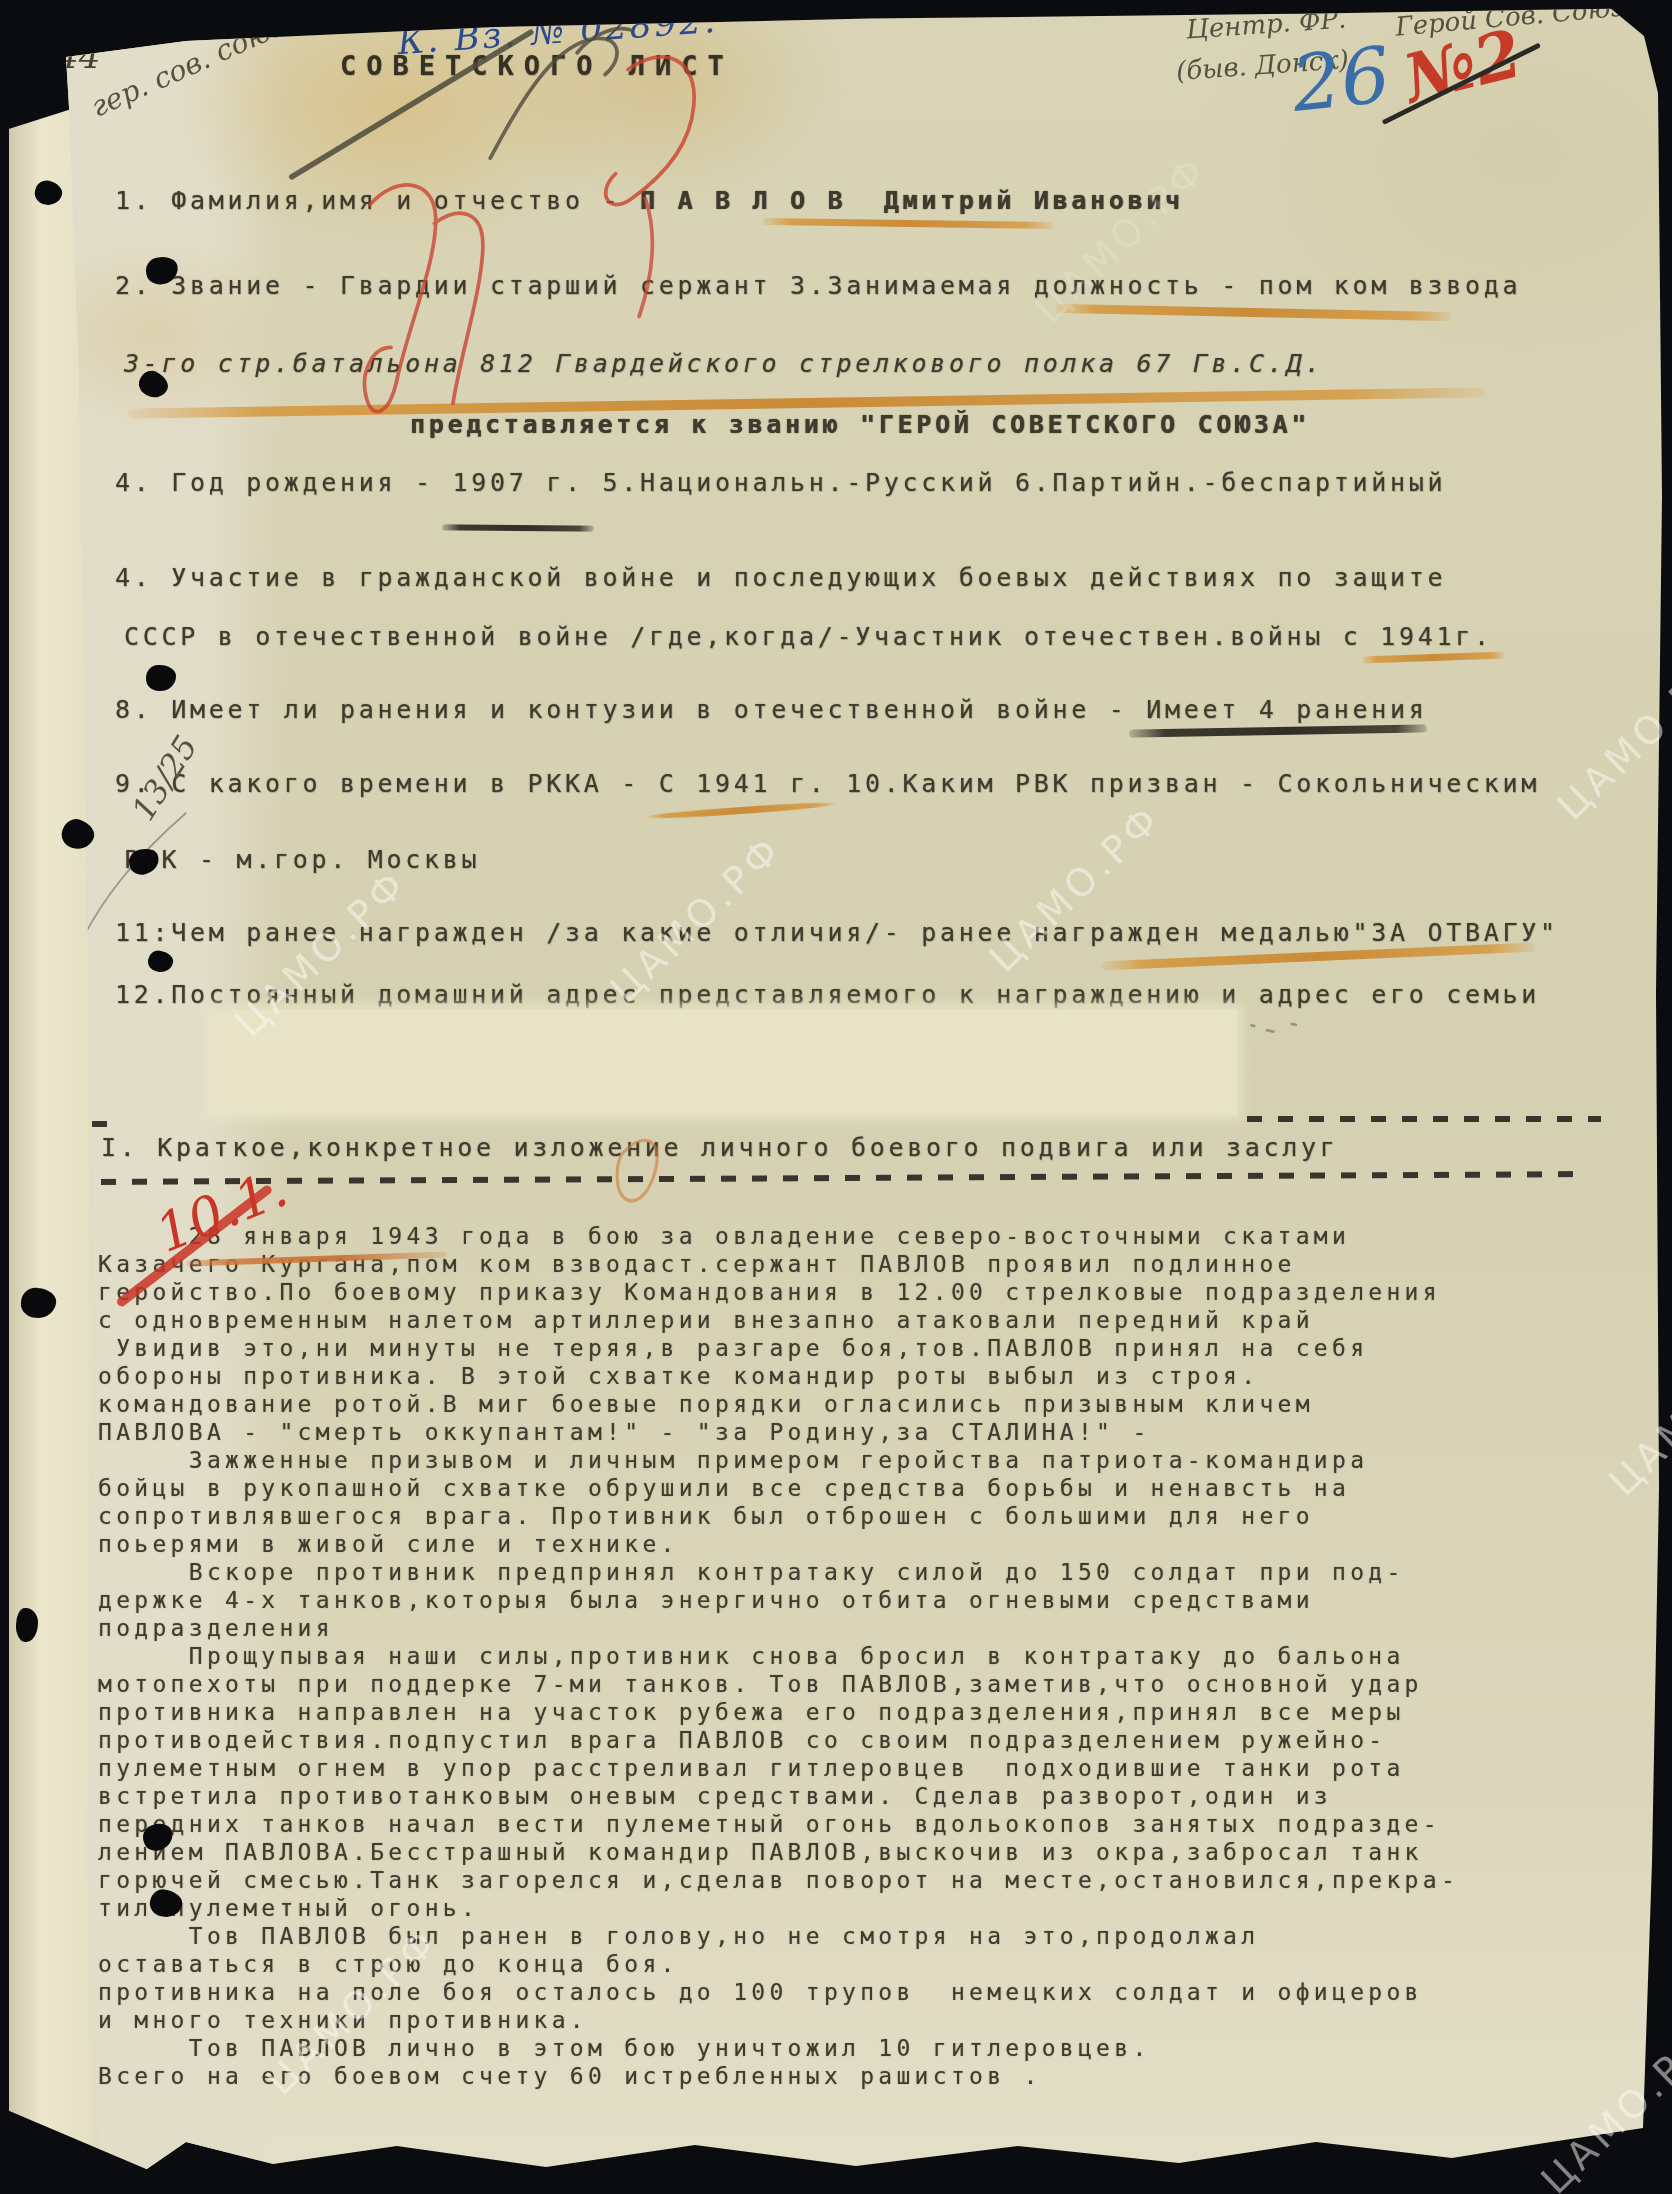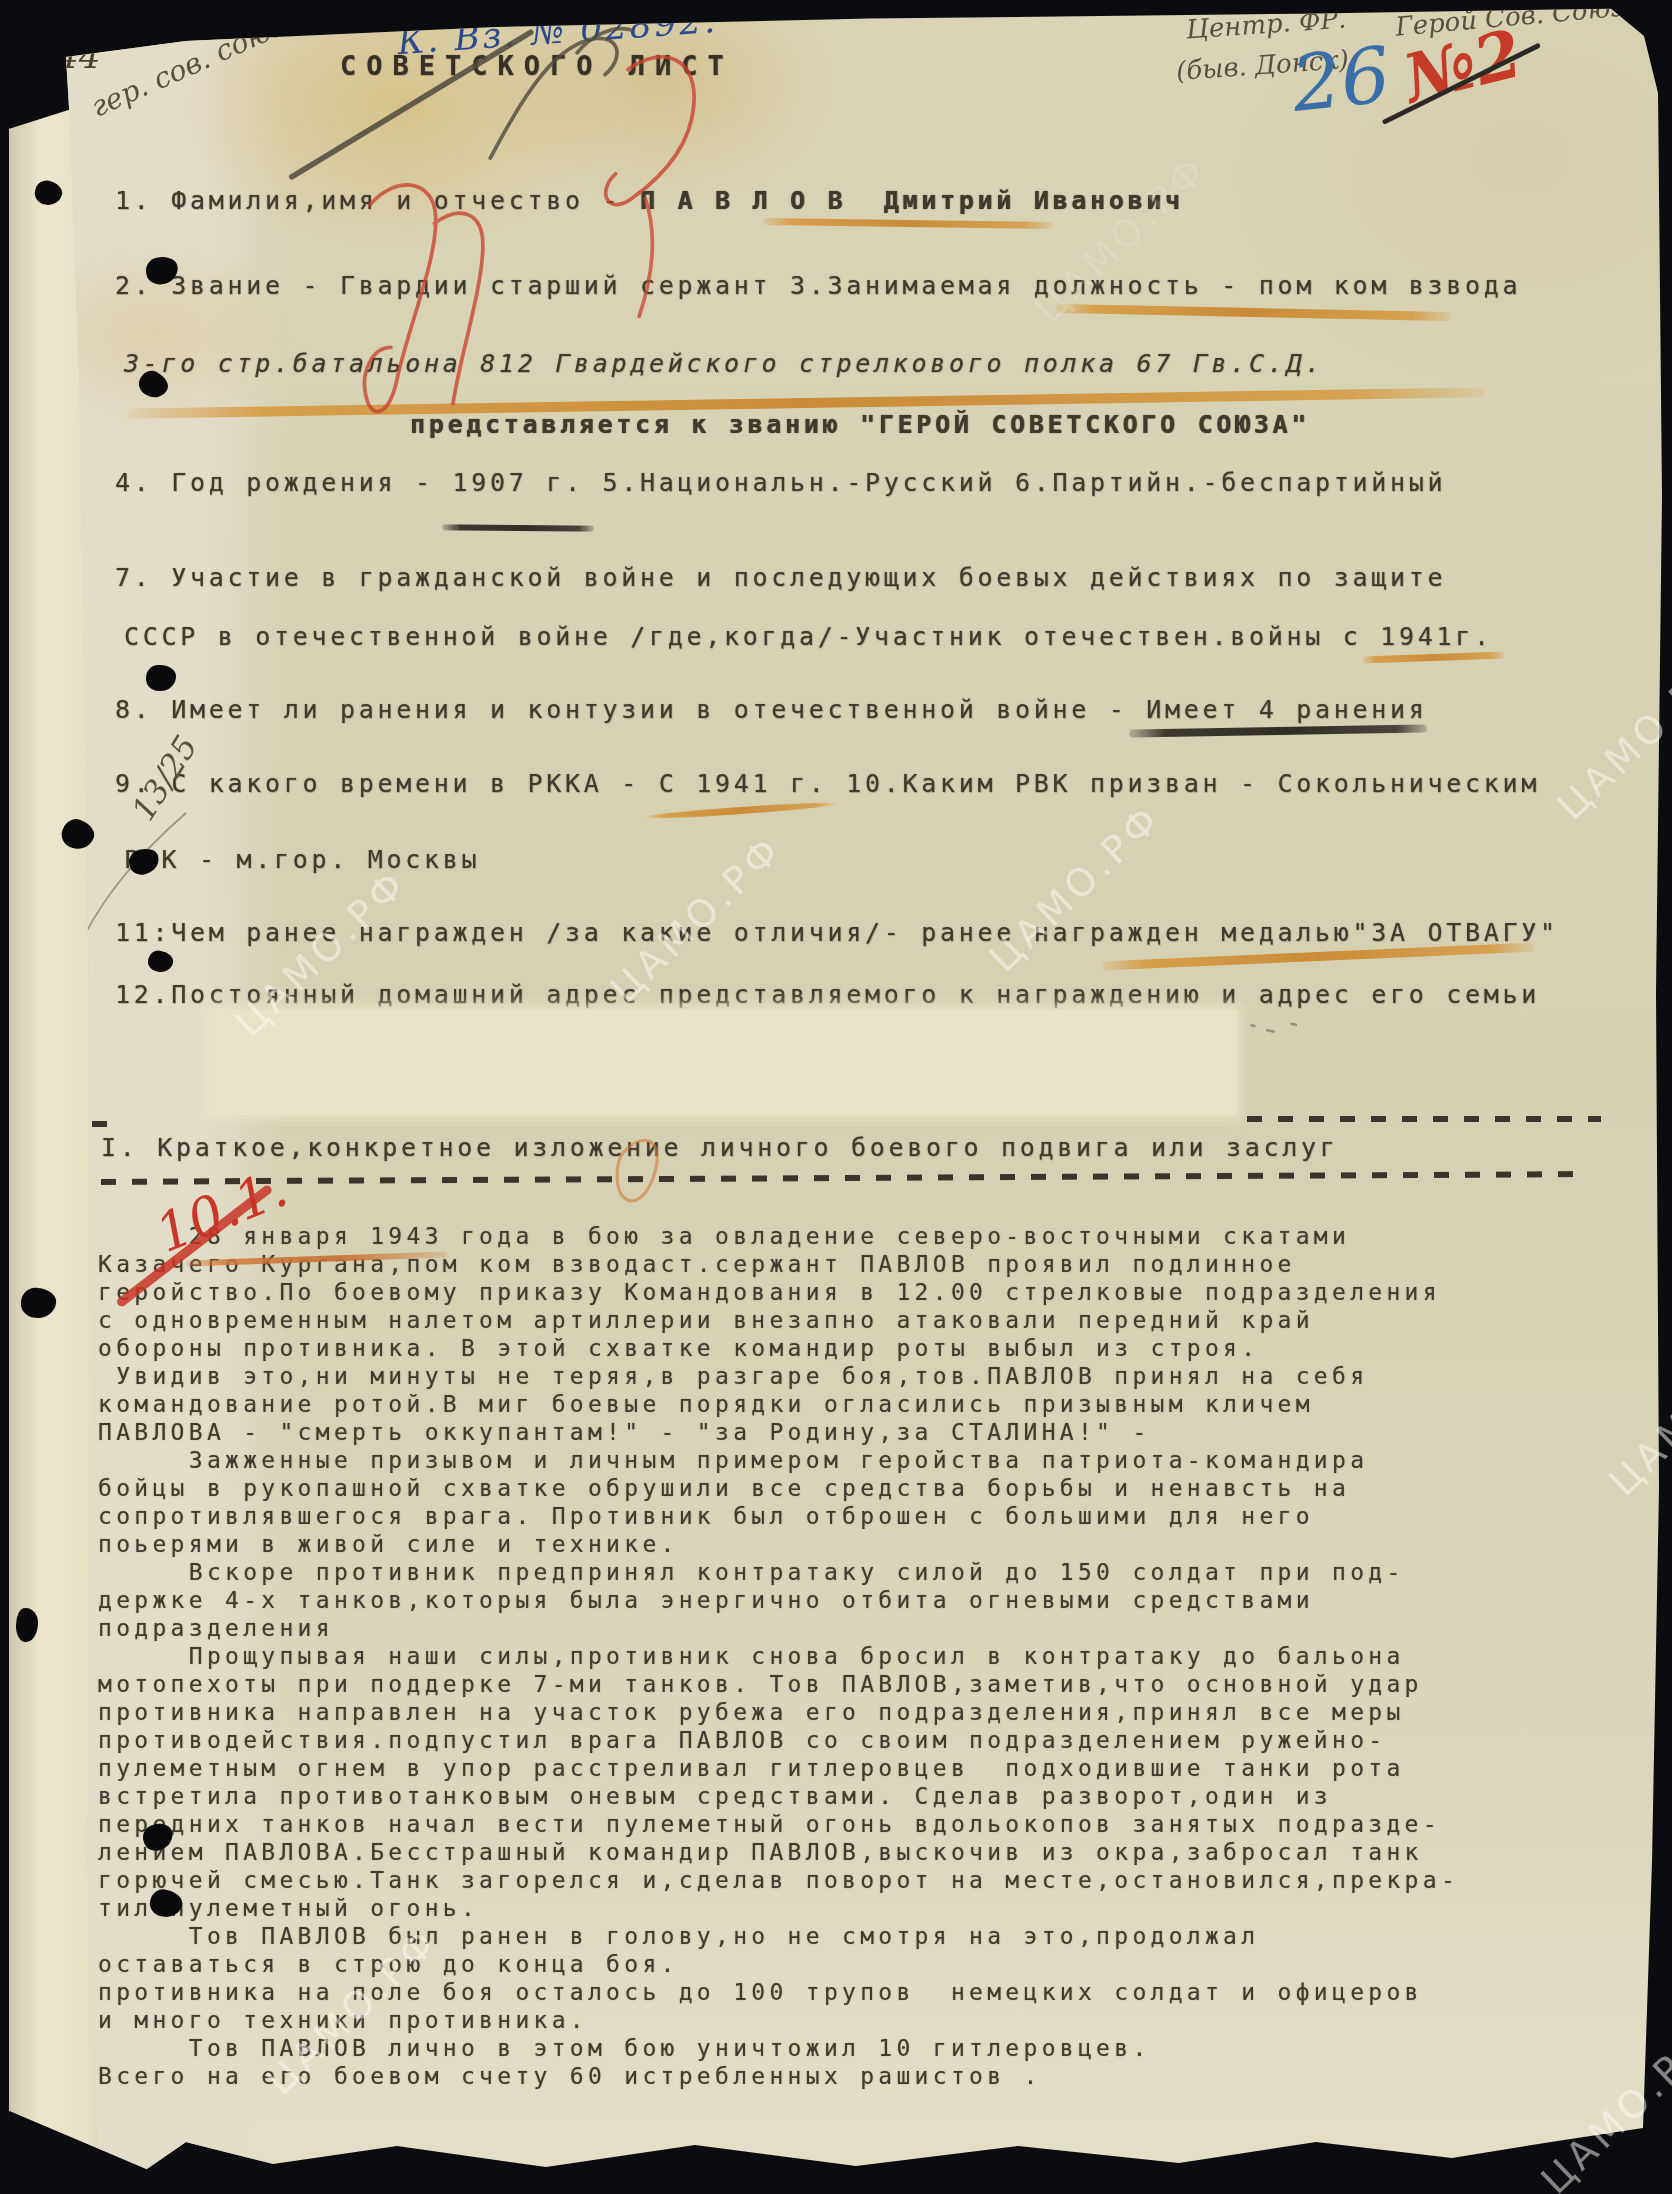--- a/index.html
+++ b/index.html
@@ -59,43 +59,43 @@
 
   <div class="page">
 
     <div class="t title" style="left:340px;top:50px;">СОВЕТСКОГО ЛИСТ</div>
 
     <div class="t" style="left:115px;top:186px;"><span>1. Фамилия,имя и отчество - </span><span class="b">П А В Л О В  Дмитрий Иванович</span></div>
     <div class="t" style="left:115px;top:271px;">2. Звание - Гвардии старший сержант 3.Занимаемая должность - пом ком взвода</div>
     <div class="t" style="left:124px;top:349px;font-style:italic;">3-го стр.батальона 812 Гвардейского стрелкового полка 67 Гв.С.Д.</div>
     <div class="t b" style="left:410px;top:410px;">представляется к званию "ГЕРОЙ СОВЕТСКОГО СОЮЗА"</div>
     <div class="t" style="left:115px;top:468px;">4. Год рождения - 1907 г. 5.Национальн.-Русский 6.Партийн.-беспартийный</div>
-    <div class="t" style="left:115px;top:563px;">7. Участие в гражданской войне и последующих боевых действиях по защите</div>
+    <div class="t" style="left:115px;top:563px;">4. Участие в гражданской войне и последующих боевых действиях по защите</div>
     <div class="t" style="left:124px;top:622px;">СССР в отечественной войне /где,когда/-Участник отечествен.войны с 1941г.</div>
     <div class="t" style="left:115px;top:695px;">8. Имеет ли ранения и контузии в отечественной войне - Имеет 4 ранения</div>
     <div class="t" style="left:115px;top:769px;">9. С какого времени в РККА - С 1941 г. 10.Каким РВК призван - Сокольническим</div>
     <div class="t" style="left:124px;top:845px;">РВК - м.гор. Москвы</div>
     <div class="t" style="left:115px;top:918px;">11:Чем ранее награжден /за какие отличия/- ранее награжден медалью"ЗА ОТВАГУ"</div>
     <div class="t" style="left:115px;top:980px;text-align:center;">12.Постоянный домашний адрес представляемого к награждению и адрес его семьи</div>
 
     <div class="redact"></div>
 
     <div class="dash" style="left:92px;top:1121px;width:27px;"></div>
     <div class="dash" style="left:1247px;top:1116px;width:354px;"></div>
     <div class="t" style="left:101px;top:1133px;">I. Краткое,конкретное изложение личного боевого подвига или заслуг</div>
     <div class="dash" style="left:101px;top:1175px;width:1483px;transform:rotate(-0.3deg);"></div>
 
     <div class="bodyblock">
 
     <div>     28 января 1943 года в бою за овладение северо-восточными скатами</div>
         <div>Казачего Кургана,пом ком взводаст.сержант ПАВЛОВ проявил подлинное</div>
         <div>геройство.По боевому приказу Командования в 12.00 стрелковые подразделения</div>
         <div>с одновременным налетом артиллерии внезапно атаковали передний край</div>
+        <div> Увидив это,ни минуты не теряя,в разгаре боя,тов.ПАВЛОВ принял на себя</div>
         <div>обороны противника. В этой схватке командир роты выбыл из строя.</div>
-        <div> Увидив это,ни минуты не теряя,в разгаре боя,тов.ПАВЛОВ принял на себя</div>
         <div>командование ротой.В миг боевые порядки огласились призывным кличем</div>
         <div>ПАВЛОВА - "смерть оккупантам!" - "за Родину,за СТАЛИНА!" -</div>
         <div>     Зажженные призывом и личным примером геройства патриота-командира</div>
         <div>бойцы в рукопашной схватке обрушили все средства борьбы и ненавсть на</div>
         <div>сопротивлявшегося врага. Противник был отброшен с большими для него</div>
         <div>поьерями в живой силе и технике.</div>
         <div>     Вскоре противник предпринял контратаку силой до 150 солдат при под-</div>
         <div>держке 4-х танков,которыя была энергично отбита огневыми средствами</div>
         <div>подразделения</div>
         <div>     Прощупывая наши силы,противник снова бросил в контратаку до бальона</div>

